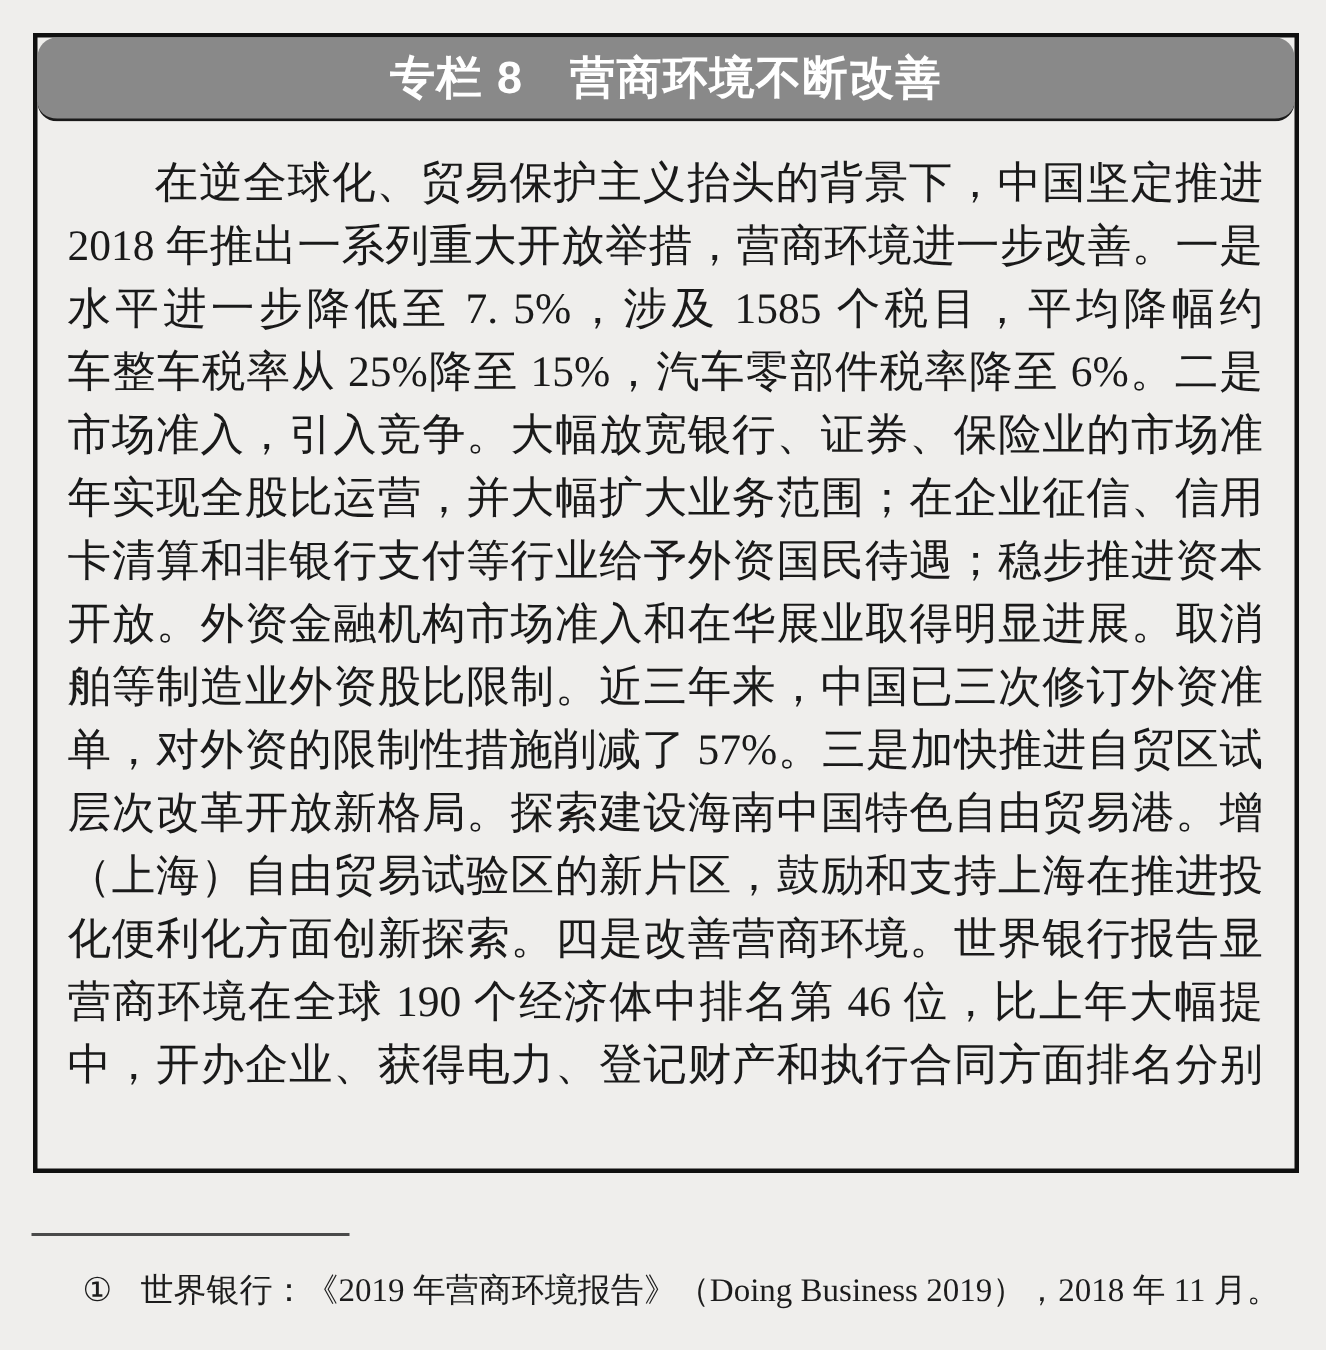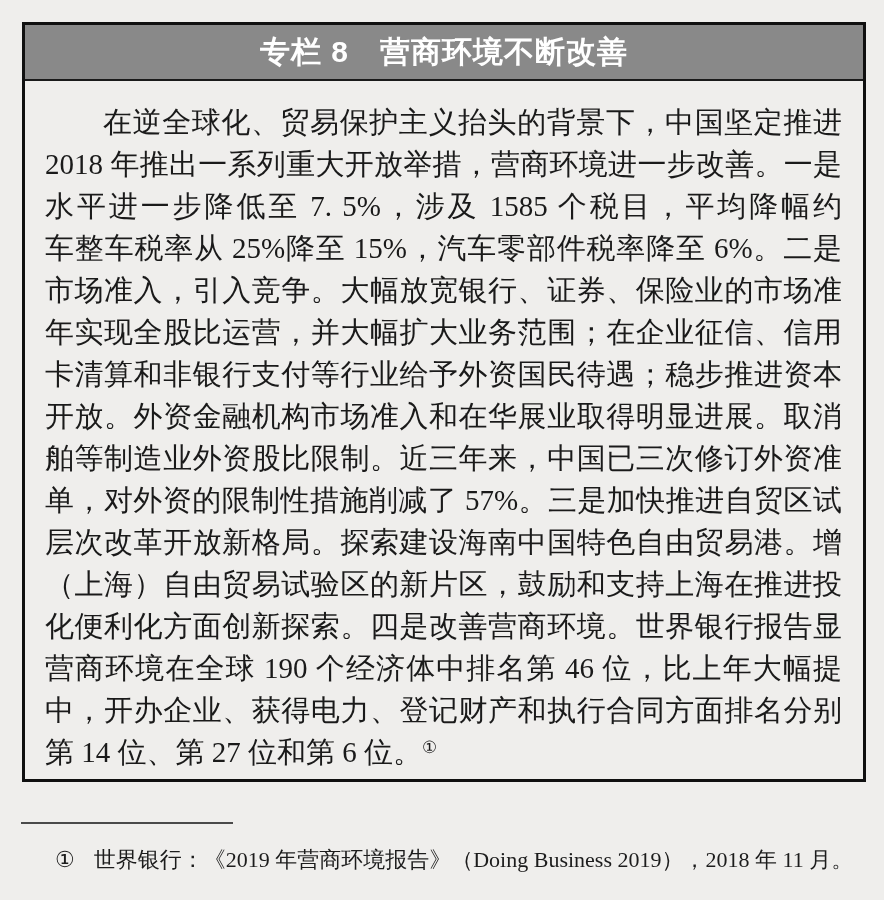--- a/index.html
+++ b/index.html
@@ -19,20 +19,21 @@
     width: 844px; height: 760px;
     border: 3px solid #101010;
   }
   .box-header {
     height: 56px;
     background: #898989;
     border-bottom: 2px solid #1a1a1a;
     display: flex;
     align-items: center;
     justify-content: center;
+    border-radius: 13px;
   }
   .box-title {
     font-family: "Liberation Sans", "DejaVu Sans", sans-serif;
     font-weight: bold;
     font-size: 30px;
     color: #ffffff;
     letter-spacing: 1px;
   }
   .box-body {
     padding: 20px 21px 0 20px;
@@ -92,23 +93,20 @@
       <div class="line">年实现全股比运营，并大幅扩大业务范围；在企业征信、信用评级、银行</div>
       <div class="line">卡清算和非银行支付等行业给予外资国民待遇；稳步推进资本市场双向</div>
       <div class="line">开放。外资金融机构市场准入和在华展业取得明显进展。取消飞机、船</div>
       <div class="line">舶等制造业外资股比限制。近三年来，中国已三次修订外资准入负面清</div>
       <div class="line">单，对外资的限制性措施削减了 57%。三是加快推进自贸区试点，推动高</div>
       <div class="line">层次改革开放新格局。探索建设海南中国特色自由贸易港。增设中国</div>
       <div class="line">（上海）自由贸易试验区的新片区，鼓励和支持上海在推进投资和贸易自由</div>
       <div class="line">化便利化方面创新探索。四是改善营商环境。世界银行报告显示，中国</div>
       <div class="line">营商环境在全球 190 个经济体中排名第 46 位，比上年大幅提升 32 位，其</div>
       <div class="line">中，开办企业、获得电力、登记财产和执行合同方面排名分别为第 28 位、</div>
-    <div class="last-line">
-      <span>第 14 位、第 27 位和第 6 位。</span><span class="footnote-ref-sup">①</span>
-    </div>
   </div>
 </div>
 
 <div class="footnote-rule"></div>
 
 <div class="footnote">
   <span class="footnote-marker">①</span><span>世界银行：《2019 年营商环境报告》（Doing Business 2019），2018 年 11 月。</span>
 </div>
 
 </body></html>

